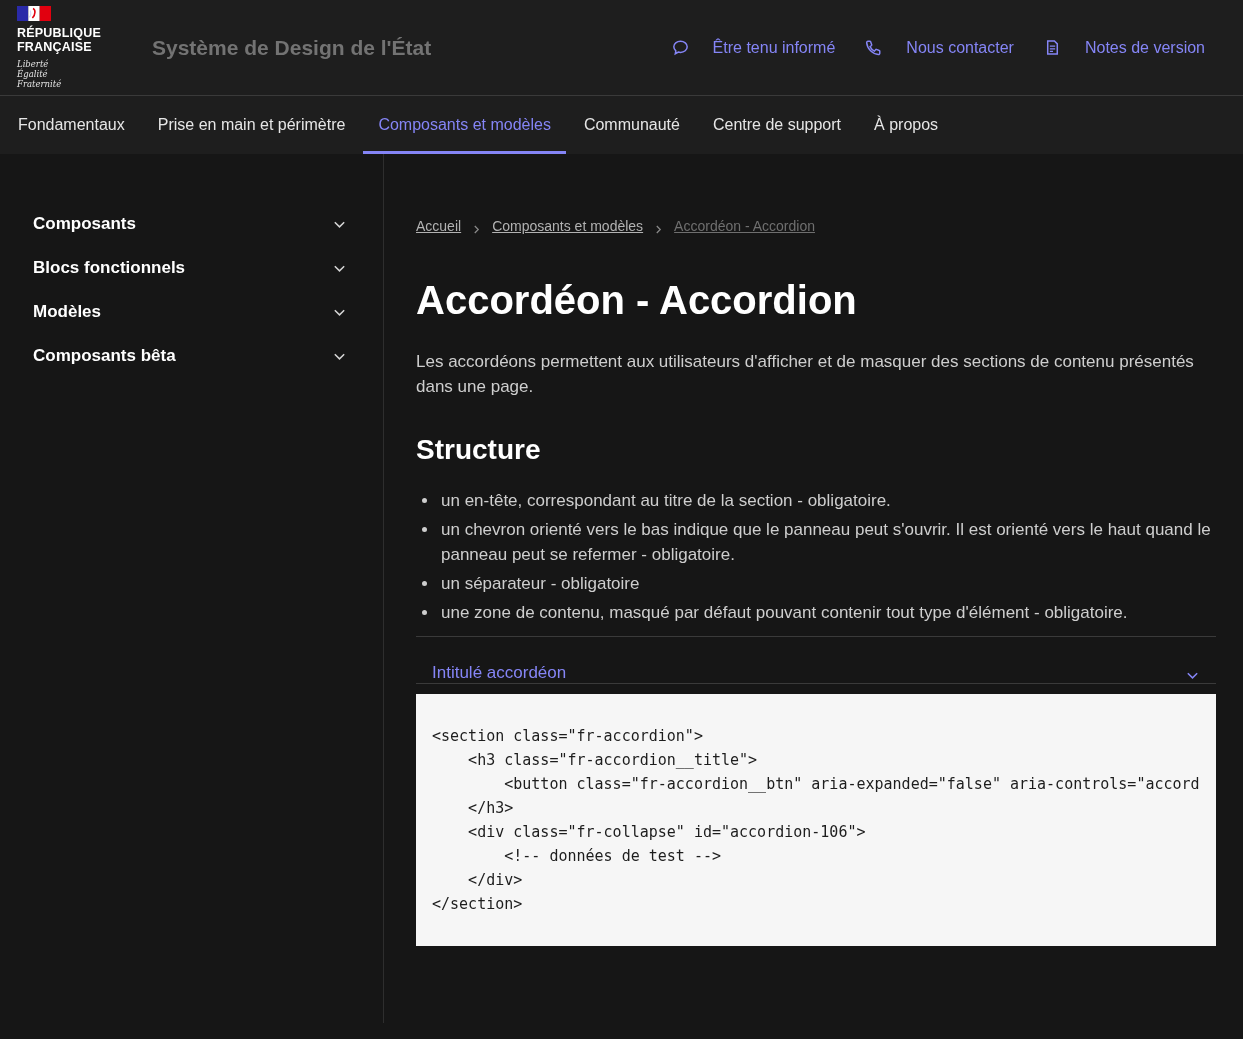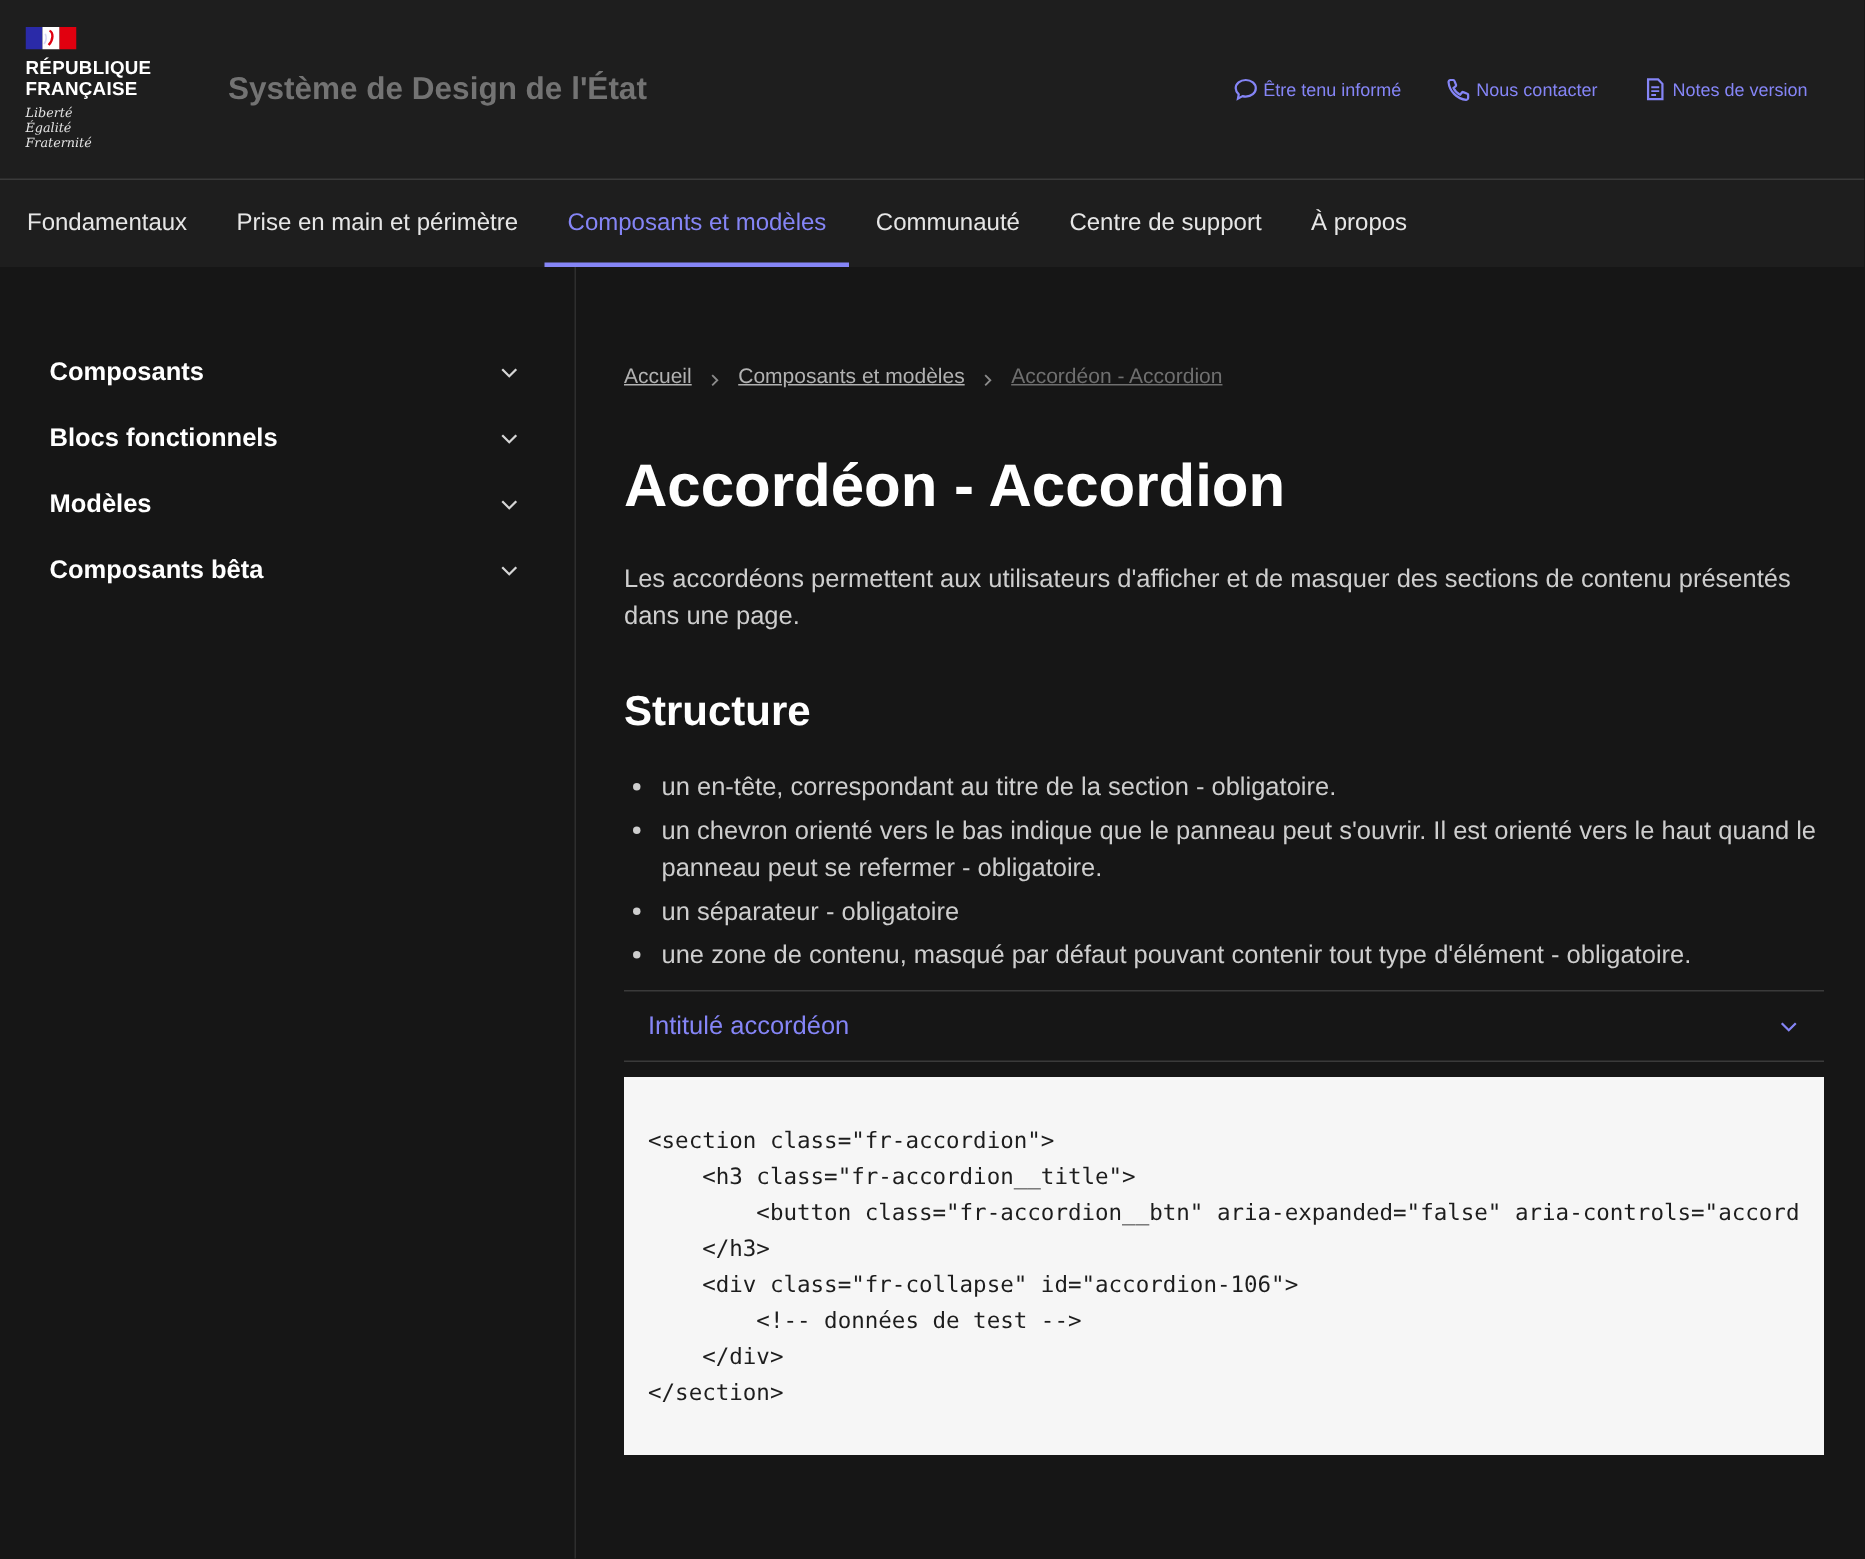--- a/index.html
+++ b/index.html
@@ -5,29 +5,29 @@
   * { box-sizing: border-box; }
   html,body { margin:0; padding:0; }
   body {
     width:1243px; height:1039px; overflow:hidden;
     background:#161616;
     font-family:"Liberation Sans", sans-serif;
     color:#cecece;
   }
   
   .site-header {
-    height:120px; background:#1e1e1e; border-bottom:1px solid #3a3a3a;
+    height:96px; background:#1e1e1e; border-bottom:1px solid #3a3a3a;
     display:flex; align-items:center; padding:0 38px 0 17px;
   }
   .logo-block { display:flex; flex-direction:column; gap:5px; width:108px; cursor:pointer; }
   .logo-text { font-size:12.5px; font-weight:bold; line-height:14px; color:#ffffff; letter-spacing:.2px; }
   .logo-motto { font-family:"DejaVu Serif", serif; font-style:italic; font-size:8.5px; line-height:10px; color:#e3e3e3; }
   .service-title { margin-left:27px; font-size:21px; font-weight:bold; color:#737373; }
   .header-links { margin-left:auto; display:flex; gap:30px; align-items:center; }
-  .header-link { display:flex; gap:3px; align-items:center; color:#8585f6; font-size:12px; cursor:pointer; white-space:nowrap; }
+  .header-link { display:flex; gap:24px; align-items:center; color:#8585f6; font-size:16px; cursor:pointer; white-space:nowrap; }
   .header-link svg { flex:none; }
   
   .main-nav { height:58px; background:#1e1e1e; display:flex; align-items:stretch; padding:0 3px; }
   .nav-item { display:flex; align-items:center; padding:0 15px; margin-right:3px; font-size:16px; color:#e6e6e6; position:relative; cursor:pointer; white-space:nowrap; }
   .nav-item.active { color:#8585f6; }
   .nav-item.active::after { content:""; position:absolute; left:0; right:0; bottom:0; height:3px; background:#8585f6; }
   
   .layout { display:flex; height:869px; }
   .sidebar { width:384px; flex:none; border-right:1px solid #2e2e2e; padding:48px 22px 0 16px; }
   .side-item { display:flex; align-items:center; justify-content:space-between; padding:12px 14px 12px 17px; color:#ffffff; font-weight:bold; font-size:17px; cursor:pointer; }
@@ -39,21 +39,21 @@
   .bc-current { color:#6f6f6f; text-decoration:underline; white-space:nowrap; }
   .bc-sep { color:#8a8a8a; display:flex; }
   
   .page-title { font-size:40px; line-height:46px; font-weight:bold; color:#ffffff; margin:42px 0 0; }
   .intro, .section-intro { font-size:17px; line-height:25px; color:#cecece; margin:26px 0 0; }
   .section-title { font-size:28px; line-height:33px; font-weight:bold; color:#ffffff; margin:34px 0 0; }
   ul.bullets { margin:22px 0 0; padding-left:23px; font-size:17px; line-height:25px; color:#cecece; }
   ul.bullets li { margin-bottom:4px; padding-left:2px; }
   
   .demo-accordion { margin-top:11px; border-top:1px solid #3a3a3a; border-bottom:1px solid #3a3a3a; }
-  .accordion-btn { height:46px; display:flex; align-items:center; justify-content:space-between; padding:0 16px; color:#8585f6; font-size:17px; cursor:pointer; }
+  .accordion-btn { height:46px; display:flex; align-items:flex-end; justify-content:space-between; padding:0 16px; color:#8585f6; font-size:17px; cursor:pointer; }
   .accordion-btn .chev { display:flex; color:#8585f6; }
   
   .code-block { margin-top:10px; background:#f6f6f6; padding:30px 16px; }
   .code-block pre {
     margin:0; font-family:"DejaVu Sans Mono", monospace;
     font-size:15px; line-height:24px; color:#1d1d1d;
     white-space:pre; overflow:hidden;
   }
 </style>
 </head>

